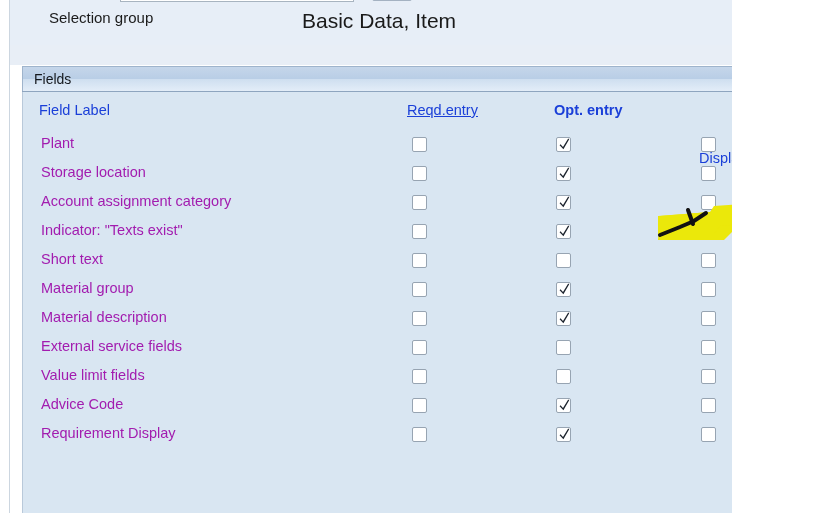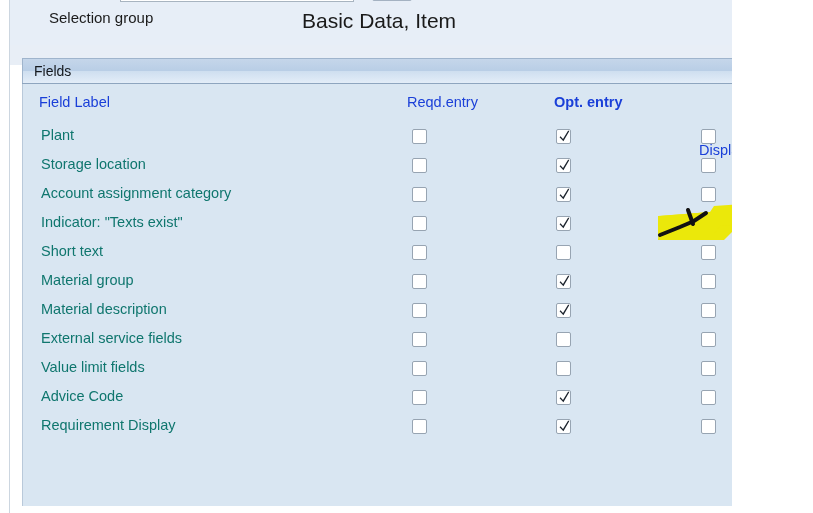--- a/index.html
+++ b/index.html
@@ -85,21 +85,21 @@
   .gap-band {
     position: absolute;
     left: 10px; top: 45px;
     width: 803px; height: 20px;
     background: #e8eef6;
   }
 
   
   .group-box {
     position: absolute;
-    left: 22px; top: 58px;
+    left: 22px; top: 66px;
     width: 791px;
     height: 448px;
     box-sizing: border-box;
   }
   .group-header {
     position: absolute;
     left: 0; top: 0;
     width: 791px;
     height: 25px;
     background: linear-gradient(to bottom, #c5d6ea 0%, #b9cee6 48%, #cfdff0 52%, #e3edf8 100%);
@@ -136,40 +136,40 @@
   
   .col-head {
     position: absolute;
     top: 10px;
     font-size: 14.5px;
     color: #1a3fd8;
     white-space: nowrap;
     text-align: right;
   }
   .col-head.label   { left: 16px; }
-  .col-head.reqd    { left: 384px; }
+  .col-head.reqd    { left: 384px; text-decoration: underline; }
   .col-head.opt     { left: 531px; font-weight: bold; }
   .col-head.disp    { left: 676px; margin-top: 48px; }
 
   
   .rows {
     position: absolute;
     left: 0; top: 40px;
     width: 791px;
   }
   .row {
     position: relative;
     height: 29px;
   }
   .row-label {
     position: absolute;
     left: 18px;
     top: 3px;
     font-size: 14.5px;
-    color: #0f766e;
+    color: #a21caf;
     white-space: nowrap;
   }
 
   .cb {
     position: absolute;
     top: 5px;
     width: 15px;
     height: 15px;
     background: #ffffff;
     border: 1px solid #97a4b2;

